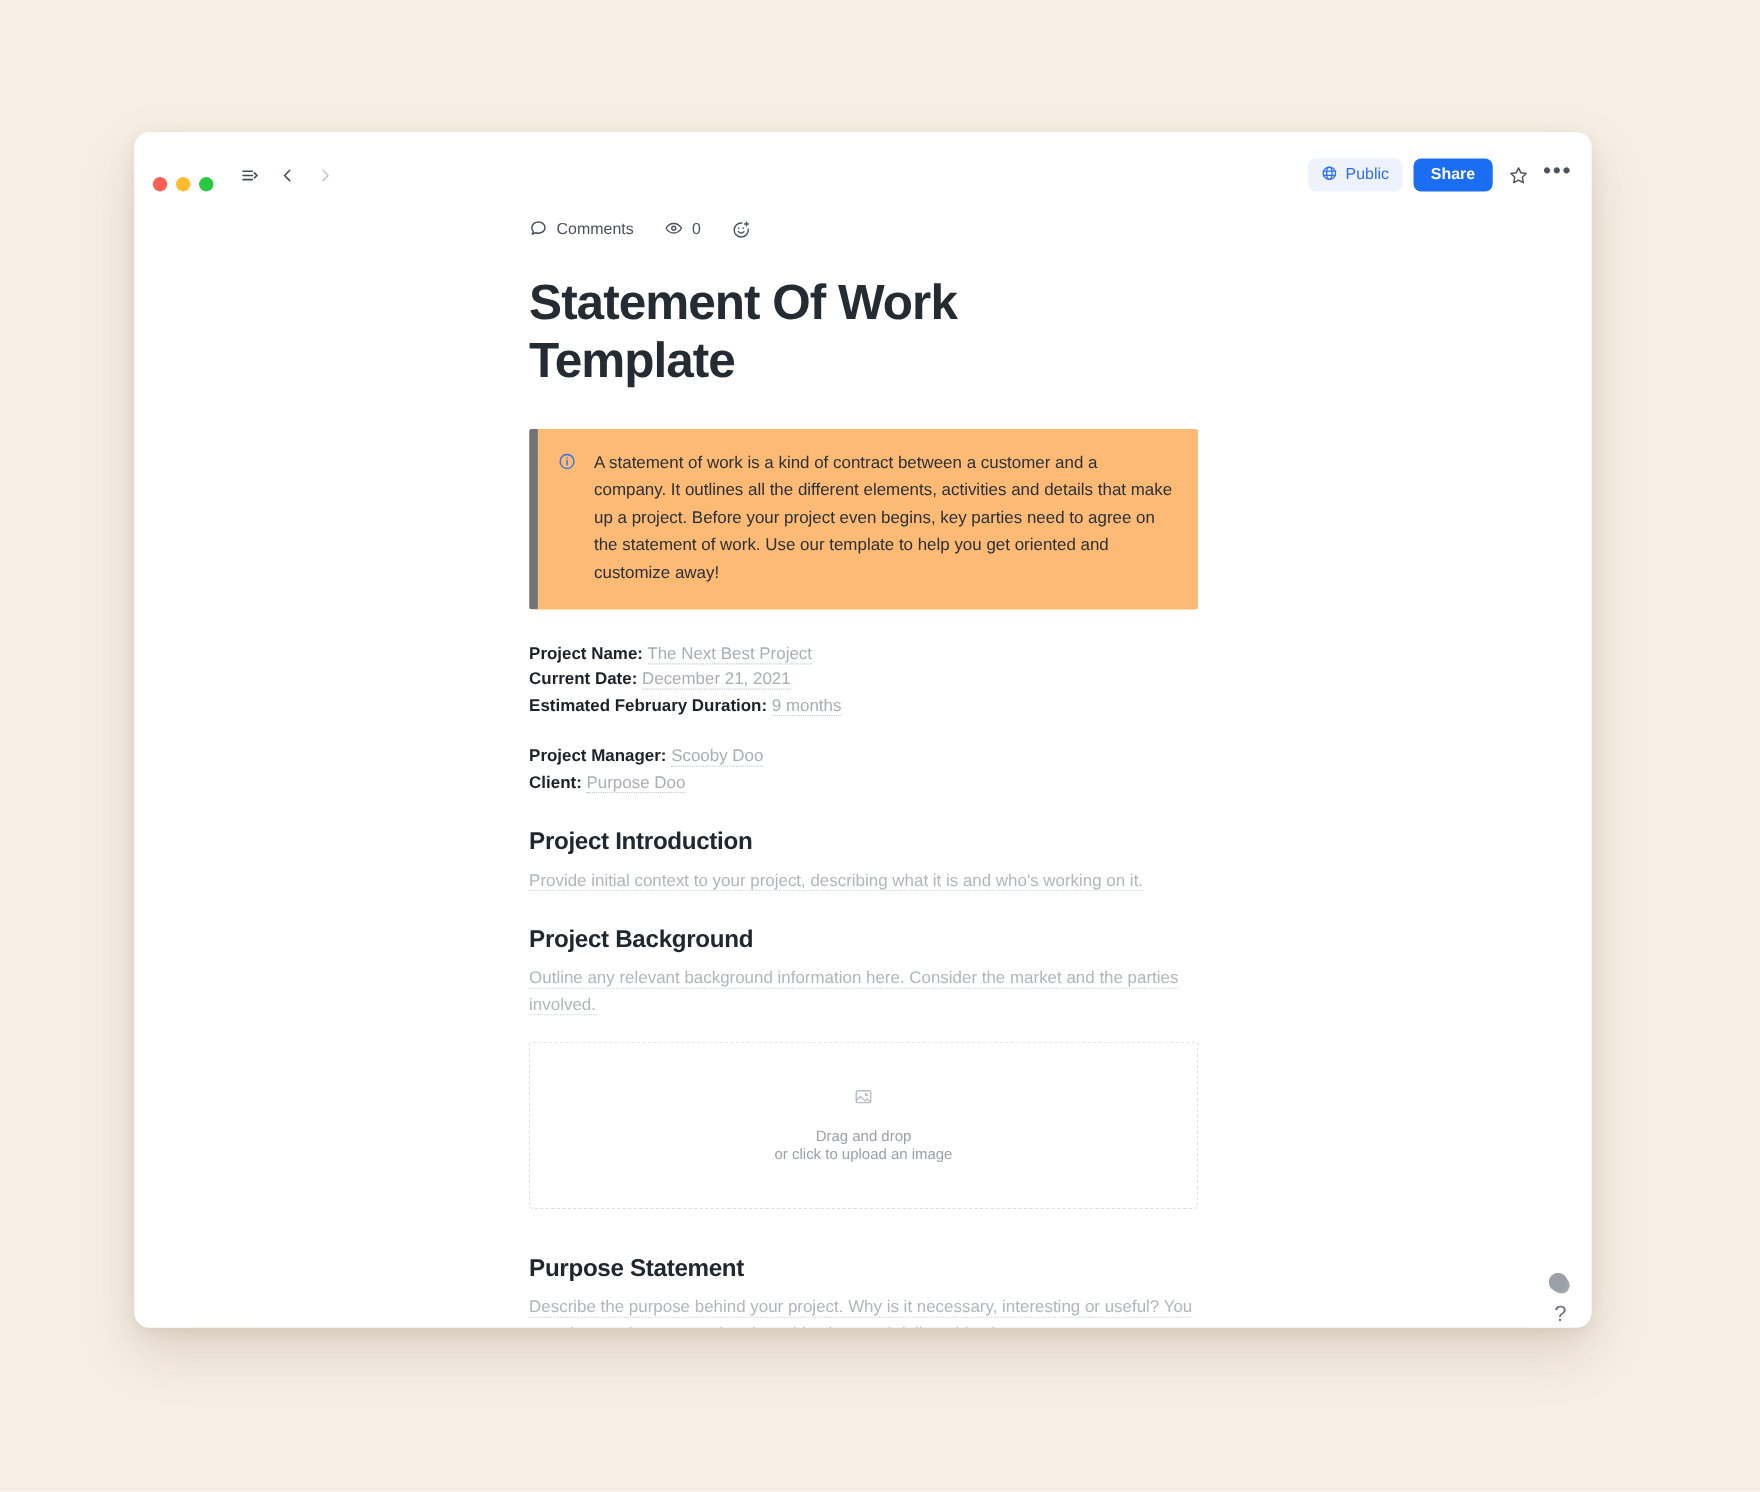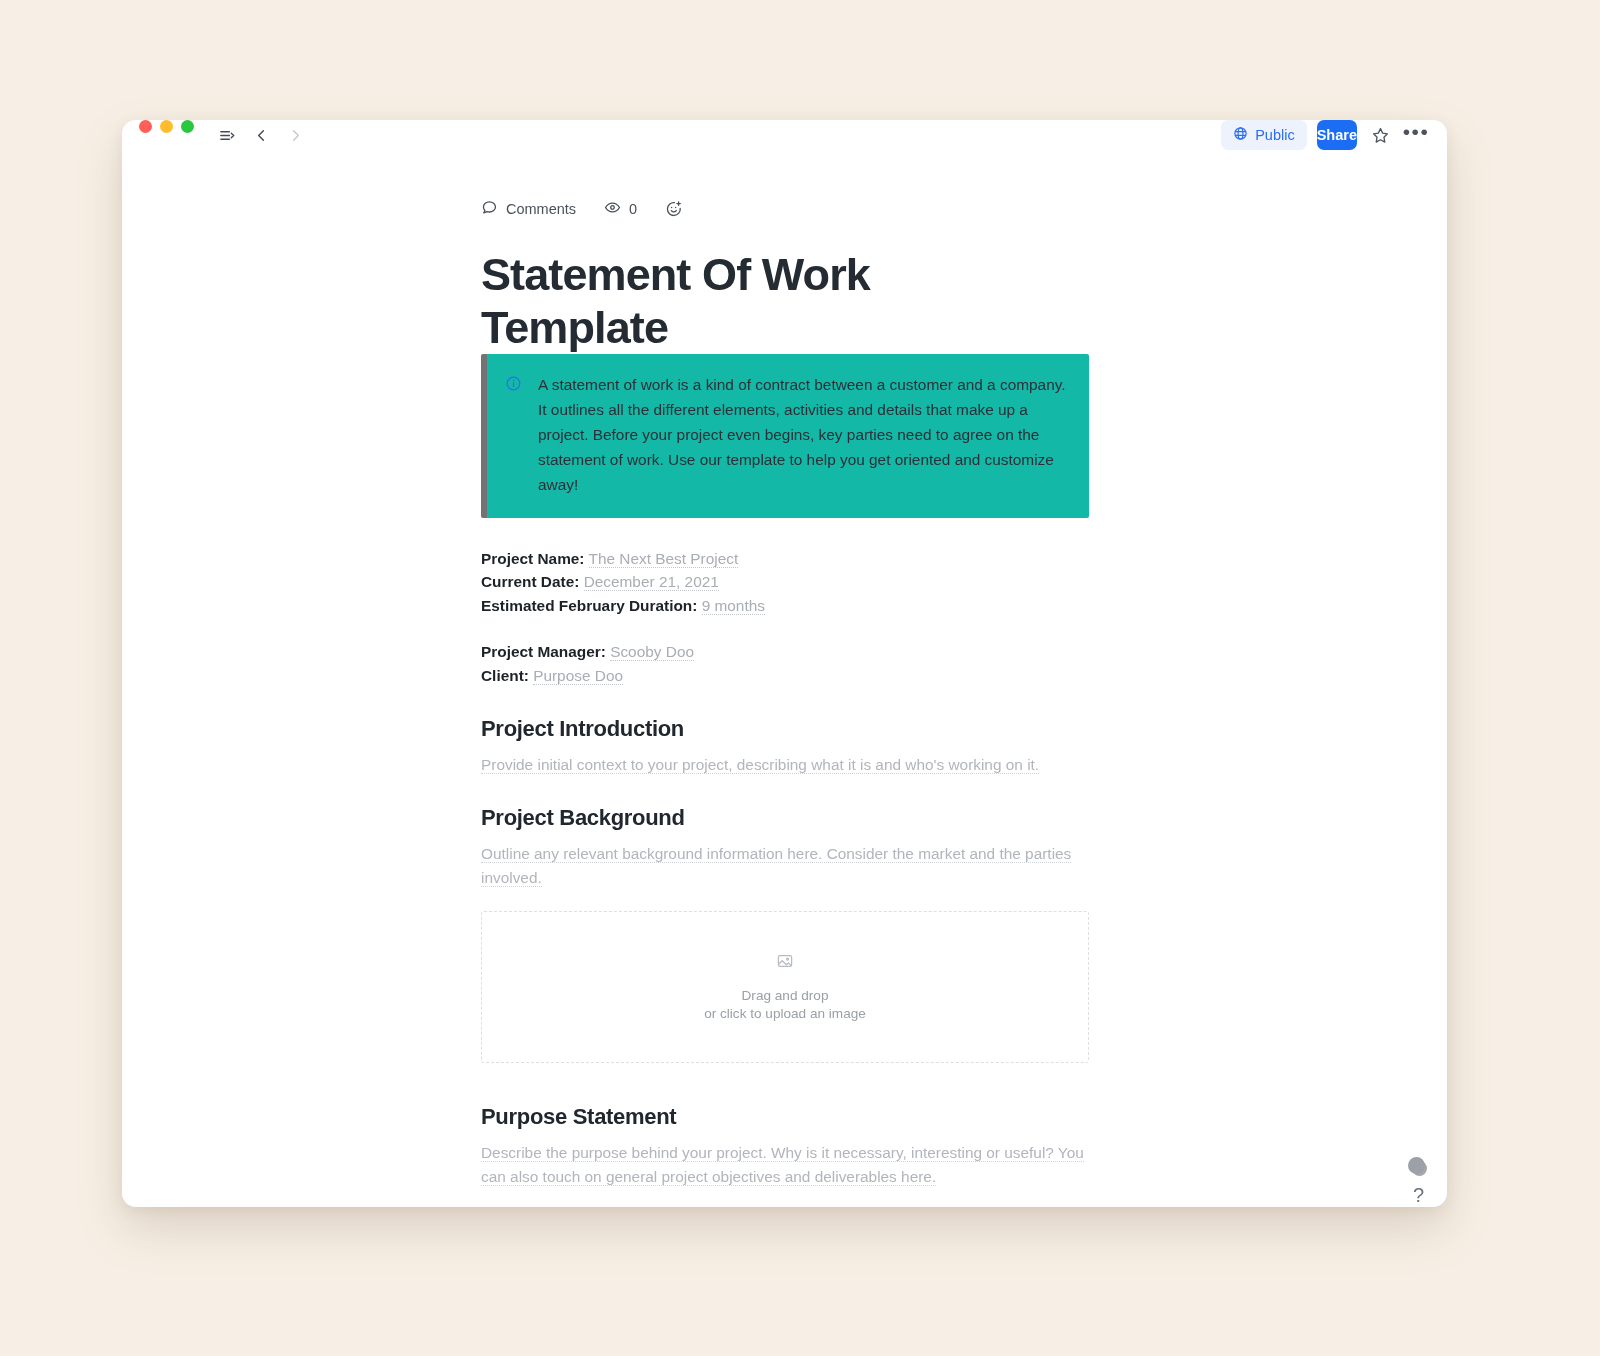--- a/index.html
+++ b/index.html
@@ -28,21 +28,21 @@
     box-shadow: 0 22px 48px rgba(120, 95, 70, 0.20),
                 0 4px 14px rgba(120, 95, 70, 0.10);
     overflow: hidden;
   }
 
   
   .titlebar {
     position: relative;
     height: 54px;
     display: flex;
-    align-items: flex-start;
+    align-items: flex-end;
     padding: 0 18px 0 17px;
   }
 
   .traffic { display: flex; align-items: center; gap: 8px; }
   .dot { width: 13px; height: 13px; border-radius: 50%; display: block; }
   .dot.red    { background: #ff5f57; }
   .dot.yellow { background: #febc2e; }
   .dot.green  { background: #28c840; }
 
   .tb-icons { display: flex; align-items: center; gap: 4px; margin-left: 18px; }
@@ -70,21 +70,21 @@
     padding: 0 12px;
     border-radius: 7px;
     background: #eef2fd;
     color: #2c6ef2;
     font-size: 14.5px;
     font-weight: 500;
   }
 
   .share-btn {
     height: 30px;
-    padding: 0 0;
+    padding: 0 16px;
     display: flex;
     align-items: center;
     border-radius: 7px;
     background: #1b6ef3;
     color: #ffffff;
     font-size: 14.5px;
     font-weight: 700;
     border: none;
     cursor: pointer;
     font-family: "Liberation Sans", sans-serif;
@@ -140,22 +140,23 @@
     line-height: 1.18;
     font-weight: 700;
     letter-spacing: -0.9px;
     color: #252b33;
     margin-top: 24px;
     max-width: 460px;
   }
 
   
   .callout {
-    background: #14b8a6;
-    border-left: 6px solid #737373;
+    margin-top: 36px;
+    background: #fdba74;
+    border-left: 8px solid #737373;
     padding: 19px 22px 20px 18px;
     display: flex;
     gap: 16px;
     border-radius: 2px;
   }
   .callout-icon { flex: 0 0 auto; color: #2c6ef2; margin-top: 2px; }
   .callout-text {
     font-size: 15.4px;
     line-height: 1.62;
     color: #2a3038;

